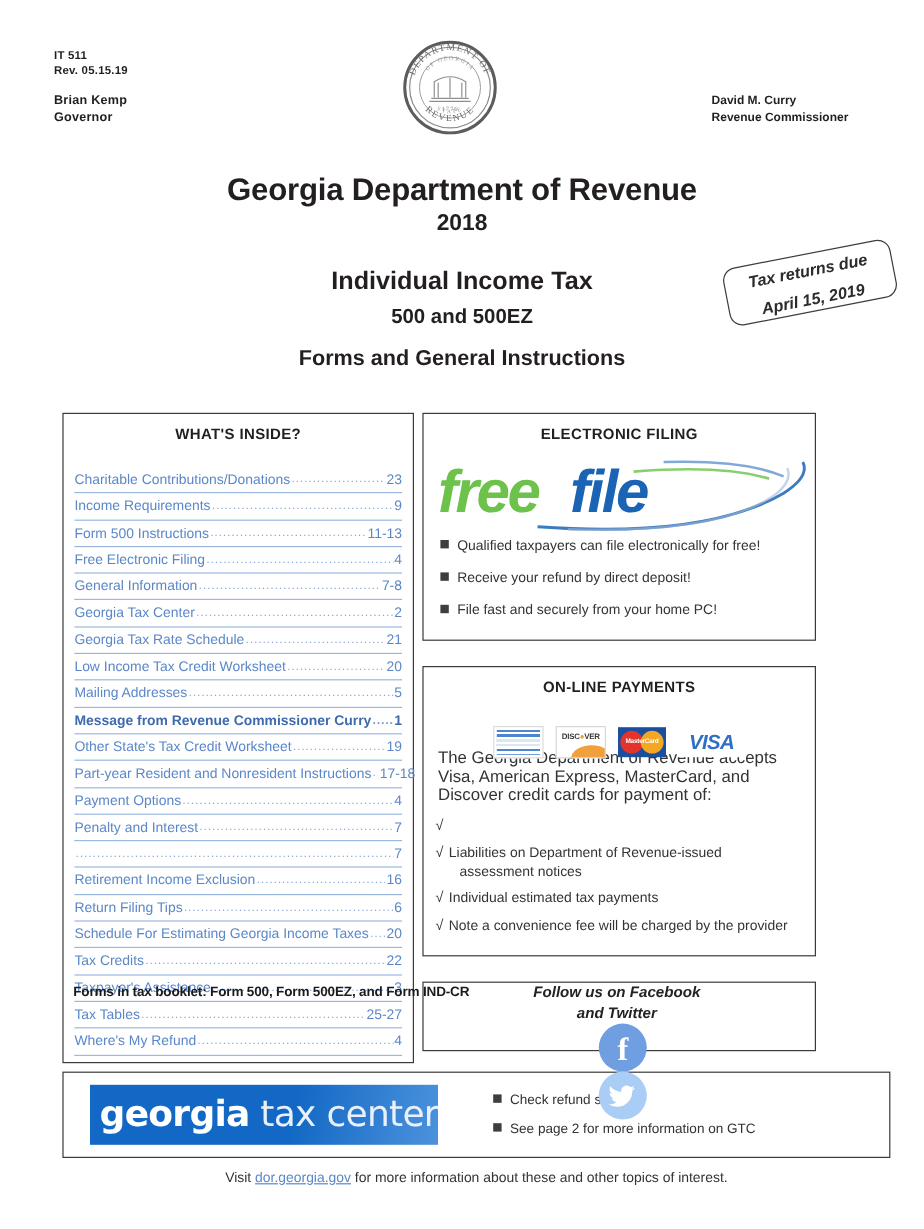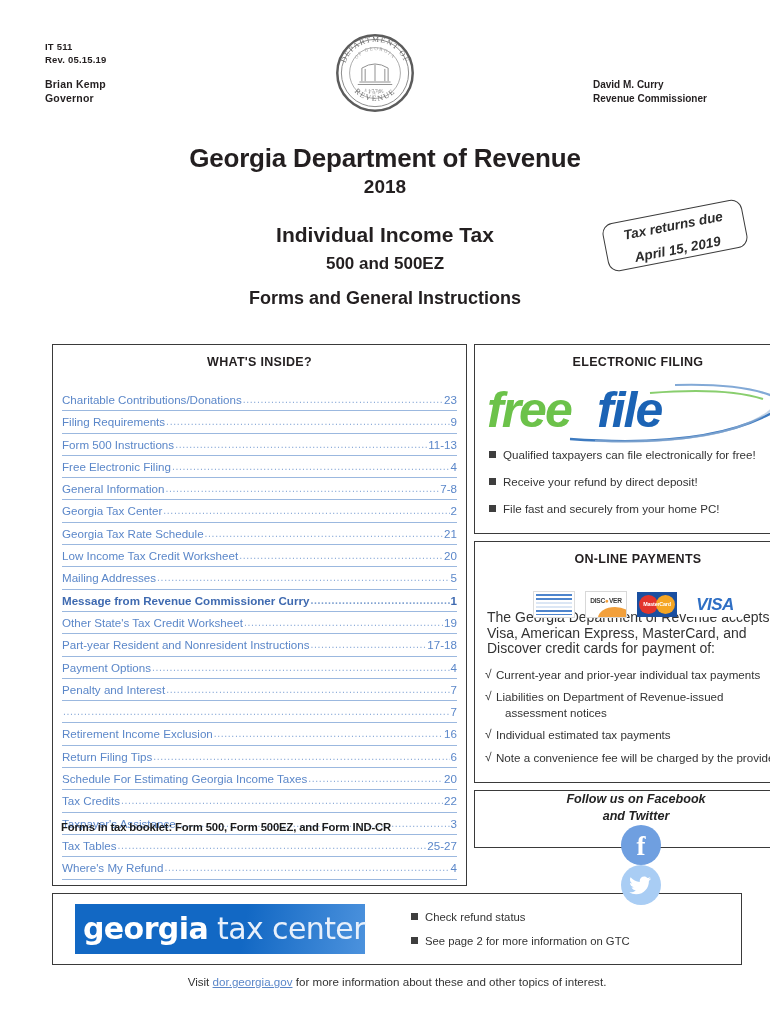--- a/index.html
+++ b/index.html
@@ -113,32 +113,32 @@
     left: 52px;
     top: 344px;
     width: 690px;
   }
   .cols {
     display: flex;
     gap: 7px;
     align-items: flex-start;
   }
   .col-left {
-    width: 415px;
+    width: 293px;
     border: 1.6px solid #3a3a3a;
     box-sizing: border-box;
     height: 542px;
     padding: 0;
     position: relative;
   }
   .col-right {
     width: 328px;
     display: flex;
     flex-direction: column;
-    gap: 7px;
+    gap: 21px;
   }
   .panel {
     border: 1.6px solid #3a3a3a;
     box-sizing: border-box;
     background: #fff;
   }
   .panel-title {
     text-align: center;
     font-size: 12.5px;
     font-weight: bold;
@@ -466,21 +466,21 @@
 
     <div class="col-left">
       <div class="panel-title">WHAT'S INSIDE?</div>
       <div class="toc" id="toc">
           <div class="toc-row">
             <span class="tlabel">Charitable Contributions/Donations</span>
             <span class="dots">........................................................................................................................</span>
             <span class="tpage">23</span>
           </div>
           <div class="toc-row">
-            <span class="tlabel">Filing Requirements</span>
+            <span class="tlabel">Income Requirements</span>
             <span class="dots">........................................................................................................................</span>
             <span class="tpage">9</span>
           </div>
           <div class="toc-row">
             <span class="tlabel">Form 500 Instructions</span>
             <span class="dots">........................................................................................................................</span>
             <span class="tpage">11-13</span>
           </div>
           <div class="toc-row">
             <span class="tlabel">Free Electronic Filing</span>
@@ -626,21 +626,20 @@
               <div class="mctxt">MasterCard</div>
           </div>
           <div class="card visa">
             <div class="vtxt">VISA</div>
           </div>
         </div>
         <div class="op-body">The Georgia Department of Revenue accepts Visa, American Express, MasterCard, and Discover credit cards for payment of:</div>
         <div class="check-list" id="check-list">
             <div class="check-item">
               <span class="ck">√</span>
-              <span class="ctext"><span>Current-year and prior-year individual tax payments</span></span>
             </div>
             <div class="check-item">
               <span class="ck">√</span>
               <span class="ctext"><span>Liabilities on Department of Revenue-issued</span><span class="sub">assessment notices</span></span>
             </div>
             <div class="check-item">
               <span class="ck">√</span>
               <span class="ctext"><span>Individual estimated tax payments</span></span>
             </div>
             <div class="check-item">

